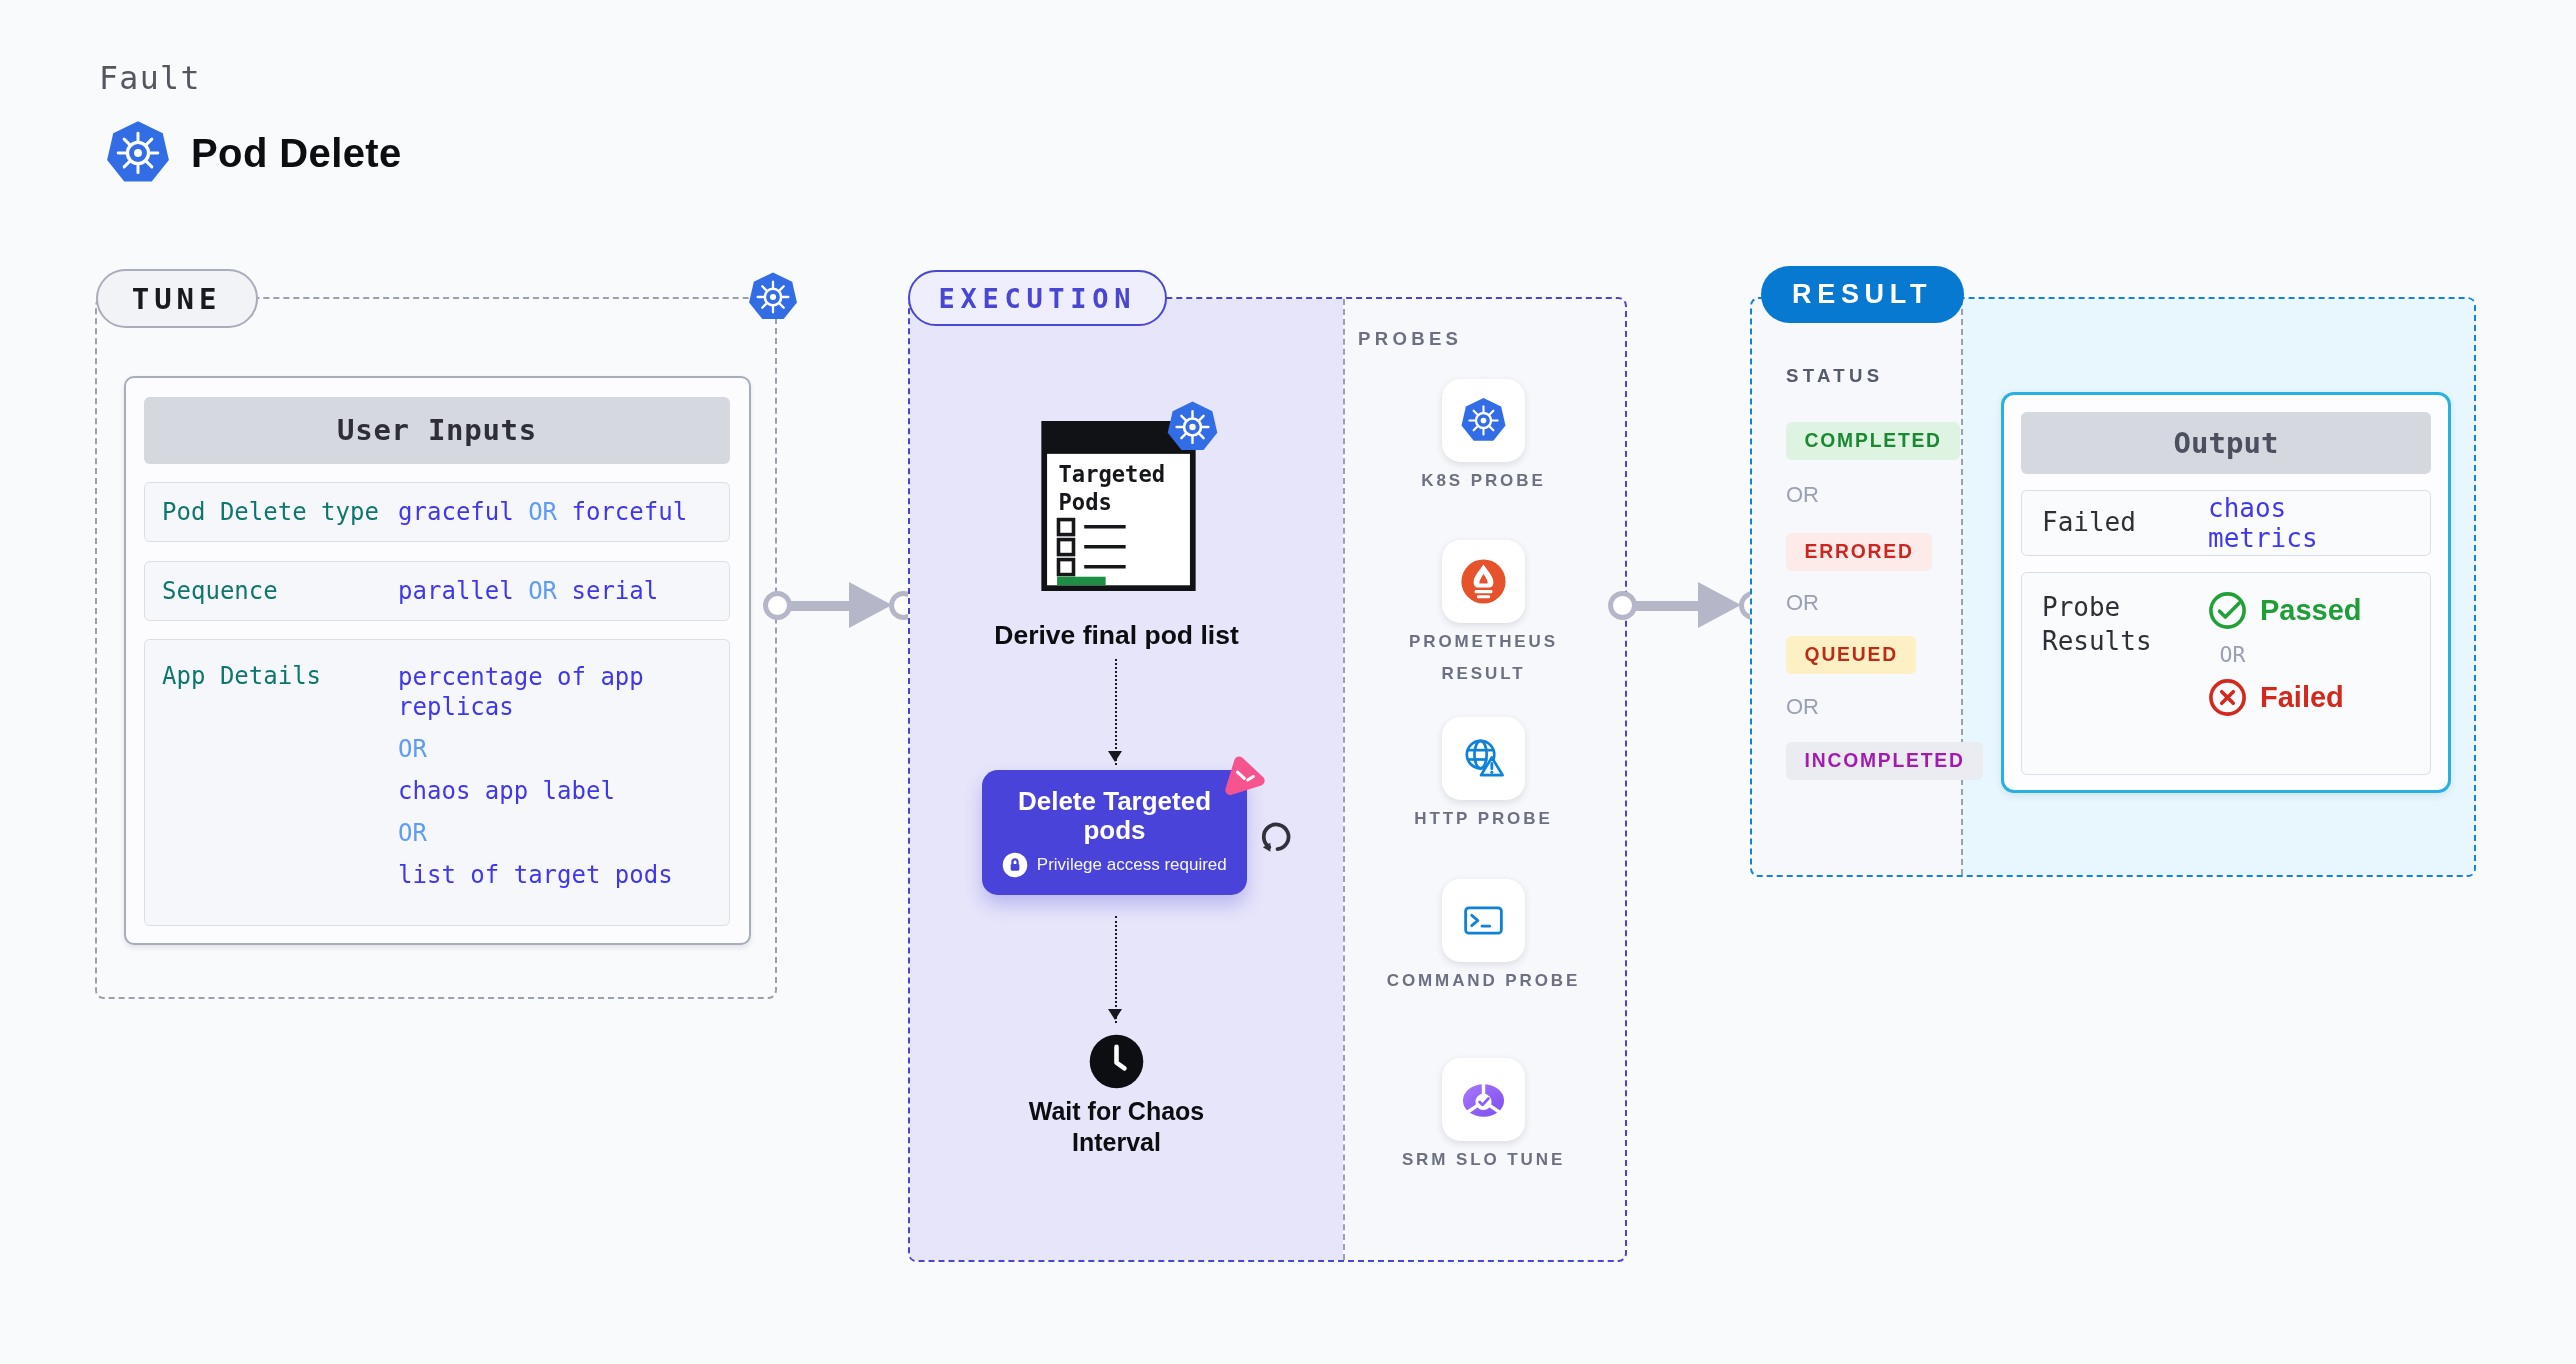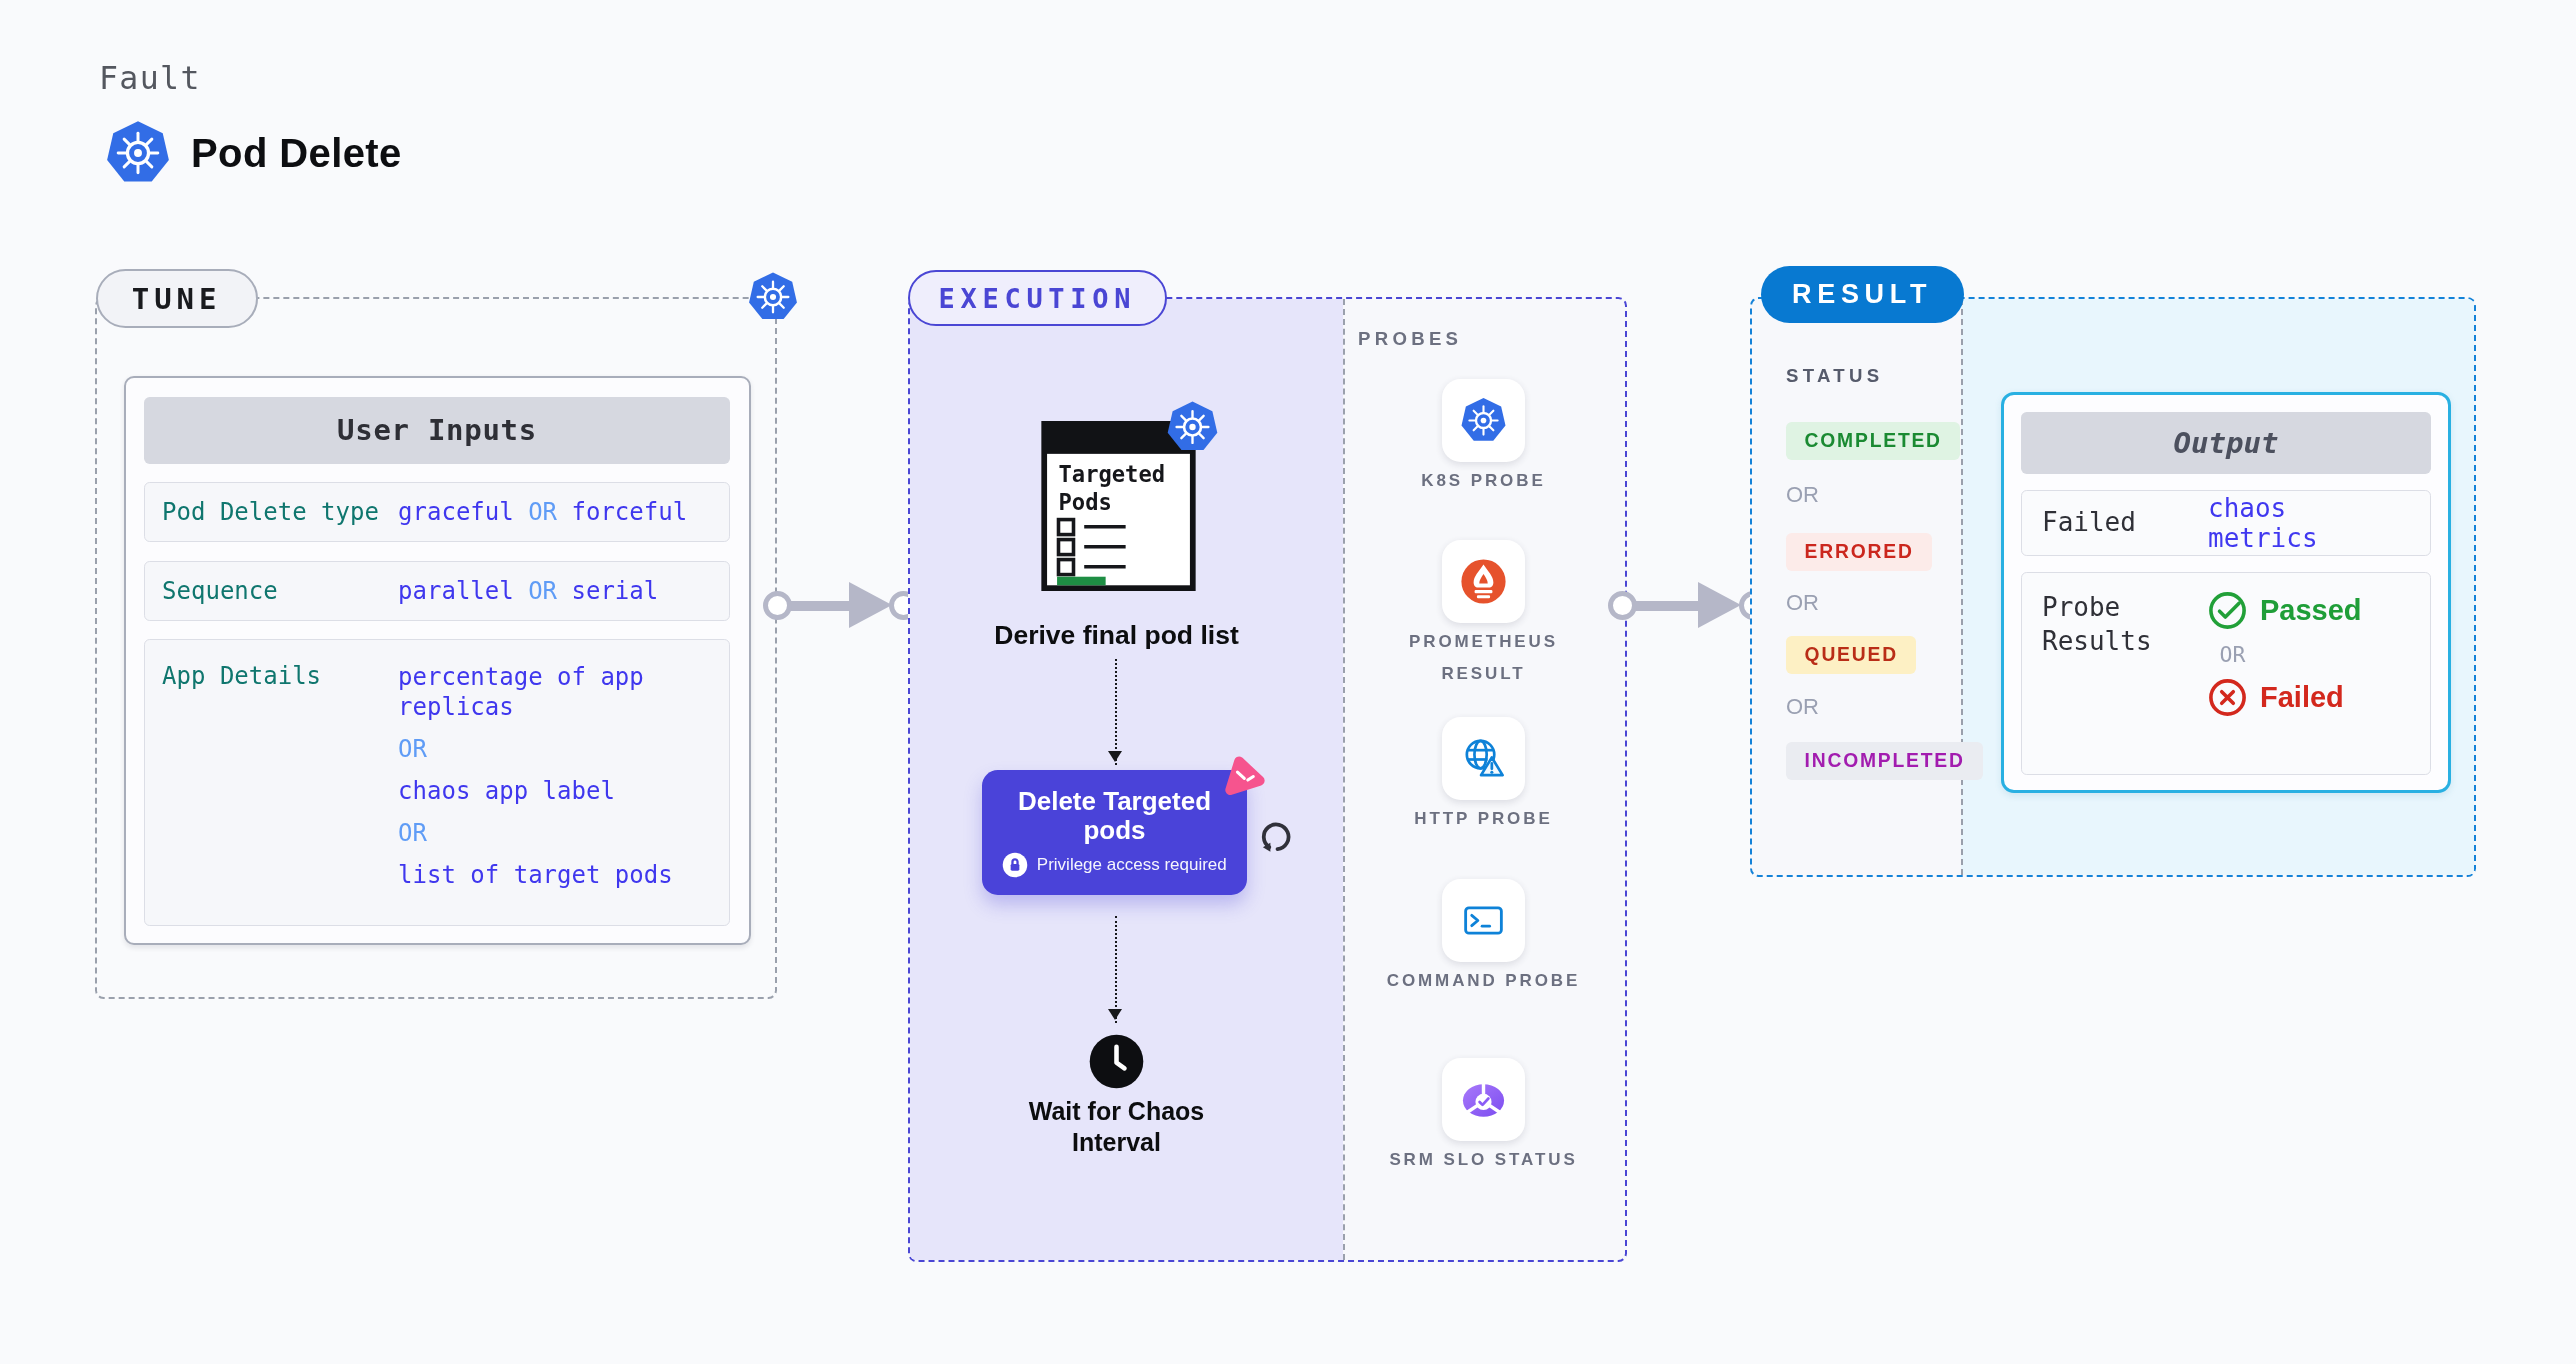--- a/index.html
+++ b/index.html
@@ -80,21 +80,21 @@
   .status-head{position:absolute;left:34px;top:66px;font-size:18.6px;font-weight:bold;letter-spacing:4.3px;color:#565b6b;}
   .badge{position:absolute;left:34px;padding:7.9px 18.6px;border-radius:5.7px;font-size:19.3px;font-weight:bold;
          letter-spacing:1.8px;white-space:nowrap;}
   .or-sep{position:absolute;left:34px;font-size:22px;color:#9aa0b2;}
 
   
   .out-card{position:absolute;left:249px;top:93px;width:450px;height:401px;background:#fdfdff;
             border:3.6px solid #29b0e2;border-radius:13px;box-sizing:border-box;padding:17px;
             box-shadow:0 2.9px 7.2px rgba(30,120,160,.12);}
   .out-head{height:62px;background:#d6d8e0;border-radius:5.7px;display:flex;align-items:center;justify-content:center;
-            font-size:29px;font-weight:bold;color:#4c505e;font-style:italic;}
+            font-size:29px;font-weight:bold;color:#4c505e;}
   .out-row{margin-top:15.8px;background:#fafbfd;border:1.4px solid #dcdee6;border-radius:5.7px;box-sizing:border-box;
            display:flex;padding:0 20px;font-size:26px;}
   .out-row.metrics{height:66px;align-items:center;}
   .out-row.results{height:203px;padding-top:18.6px;}
   .out-label{width:166px;flex:none;color:#2f3037;line-height:1.3;}
   .out-value{color:#4038f0;}
   .res-stack{display:flex;flex-direction:column;gap:11.5px;}
   .res-line{display:flex;align-items:center;gap:13px;font-size:29px;font-weight:bold;}
   .res-passed{color:#1f9e38;}
   .res-failed{color:#d3281d;}
@@ -310,21 +310,21 @@
           <use href="#sym-terminal"></use>
         </svg>
     </div>
     <div class="probe-label" style="top:666px">COMMAND PROBE</div>
 
     <div class="probe-card" style="top:759px">
       <svg width="49" height="49" viewBox="0 0 68 68">
           <use href="#sym-slo"></use>
         </svg>
     </div>
-    <div class="probe-label" style="top:845px">SRM SLO STATUS</div>
+    <div class="probe-label" style="top:845px">SRM SLO TUNE</div>
   </div>
 
   <div class="conn" style="left:1608px;top:582px;width:160px;">
     <div class="bar" style="width:80px;"></div>
     <div class="tri" style="left:90px;"></div>
     <div class="ring" style="left:0;"></div>
     <div class="ring" style="right:0;"></div>
   </div>
 
   <div class="sec sec-result">

